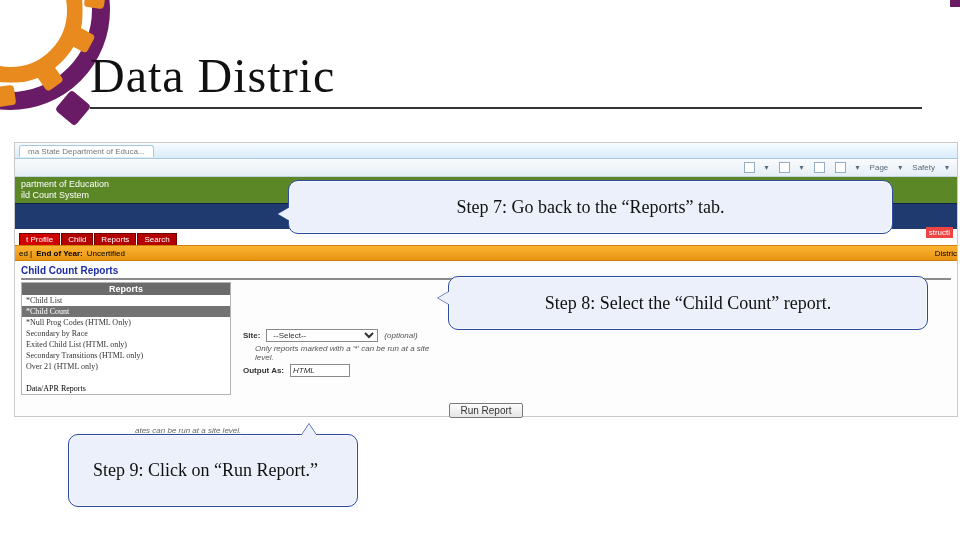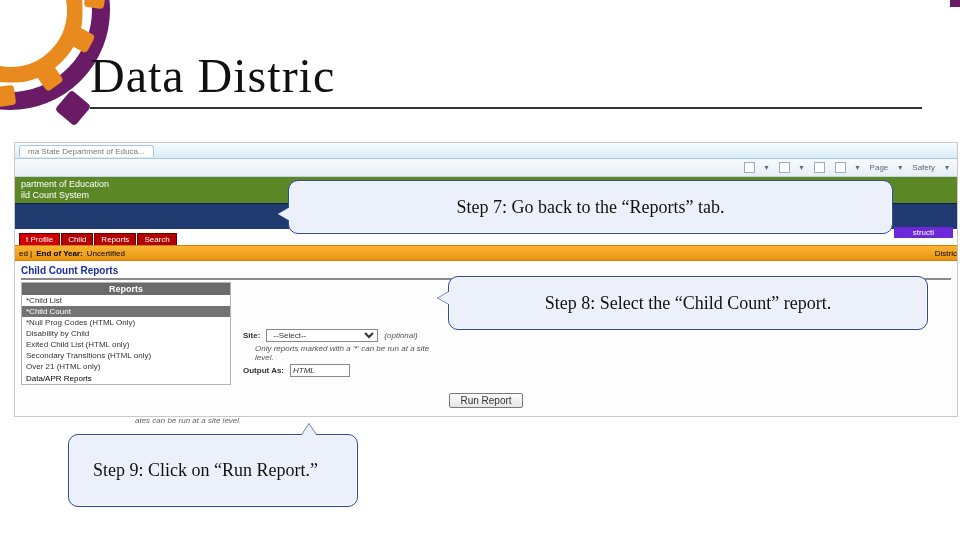--- a/index.html
+++ b/index.html
@@ -102,22 +102,22 @@
     height:26px; font-size:9px;
     padding:2px 6px; line-height:11px;
   }
   .blue-stripe {
     height:26px; background:#1f3a6e;
     border-top:1px solid #10224a;
     position:relative;
   }
   .blue-stripe .instructi {
     position:absolute; right:4px; bottom:-9px;
-    background:#6d28d9; color:#fff;
-    font-size:8px; padding:1px 19px;
+    background:#ef4444; color:#fff;
+    font-size:8px; padding:1px 3px;
   }
   .tabs-row {
     height:16px; background:#fff;
     display:flex; align-items:flex-end; gap:0;
     font-size:8px;
     padding-left:4px;
   }
   .tabs-row .tab {
     padding:1px 6px;
     background:#b30000; color:#fff;
@@ -152,27 +152,27 @@
     width:210px; border:1px solid #b3b3b3;
     background:#fff;
   }
   .report-list .hdr {
     background:#6b6b6b; color:#fff;
     text-align:center; font-weight:bold;
     font-size:9px; padding:1px 0;
   }
   .report-list .item {
     font-size:8px; padding:1px 4px; color:#333;
-    white-space:nowrap; overflow:hidden;
+    white-space:nowrap; overflow:hidden;font-family:Liberation Serif, serif;
   }
   .report-list .item.sel {
     background:#737373; color:#fff;
   }
   .report-list .item.section {
-    margin-top:1px; color:#000;
+    margin-top:11px; color:#000;
   }
 
   .report-opts {
     flex:1 1 auto;
     font-size:8px;
     color:#333;
   }
   .report-opts .row { display:flex; align-items:center; gap:6px; margin:2px 0; }
   .report-opts input[type=text], .report-opts select {
     font-size:8px; padding:0 2px; height:13px;
@@ -303,21 +303,21 @@
   </div>
 
   <div class="section-title">Child Count Reports</div>
 
   <div class="report-body">
     <div class="report-list">
       <div class="hdr">Reports</div>
       <div class="item">*Child List</div>
       <div class="item sel">*Child Count</div>
       <div class="item">*Null Prog Codes (HTML Only)</div>
-      <div class="item">Disability by Child</div>
+      <div class="item">Secondary by Race</div>
       <div class="item">Exited Child List (HTML only)</div>
       <div class="item">Secondary Transitions (HTML only)</div>
       <div class="item">Over 21 (HTML only)</div>
       <div class="item section">Data/APR Reports</div>
     </div>
 
     <div class="report-opts">
       <div style="height:45px"></div>
       <div class="row">
         <b>Site:</b>

